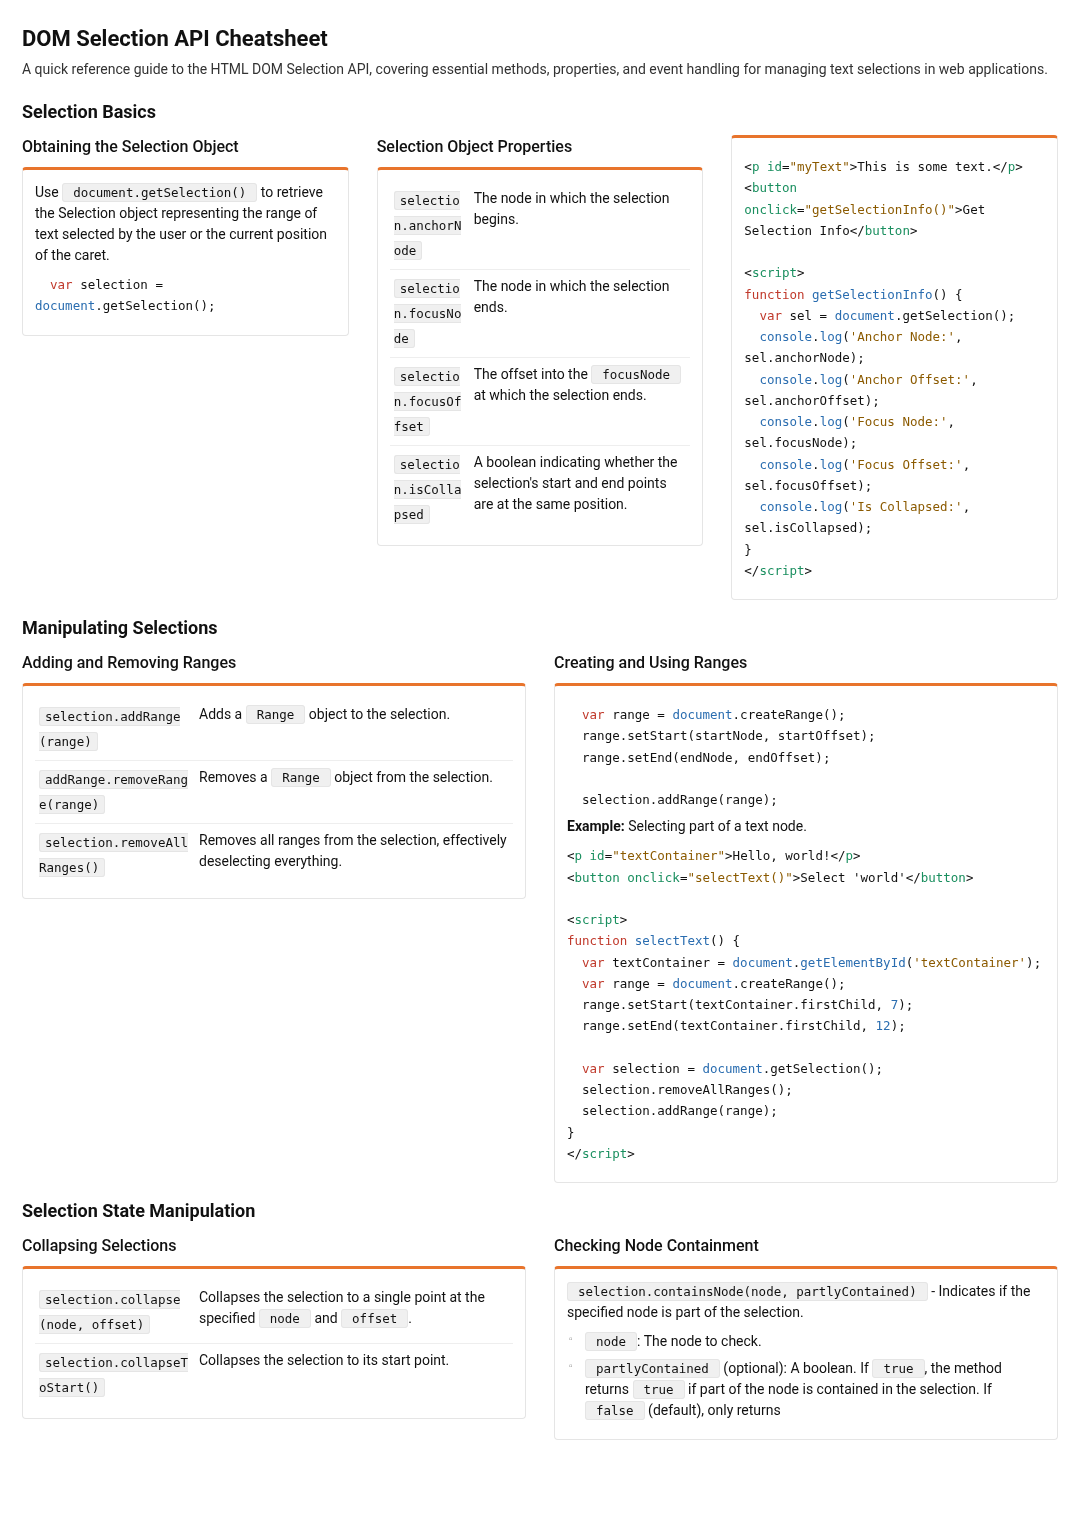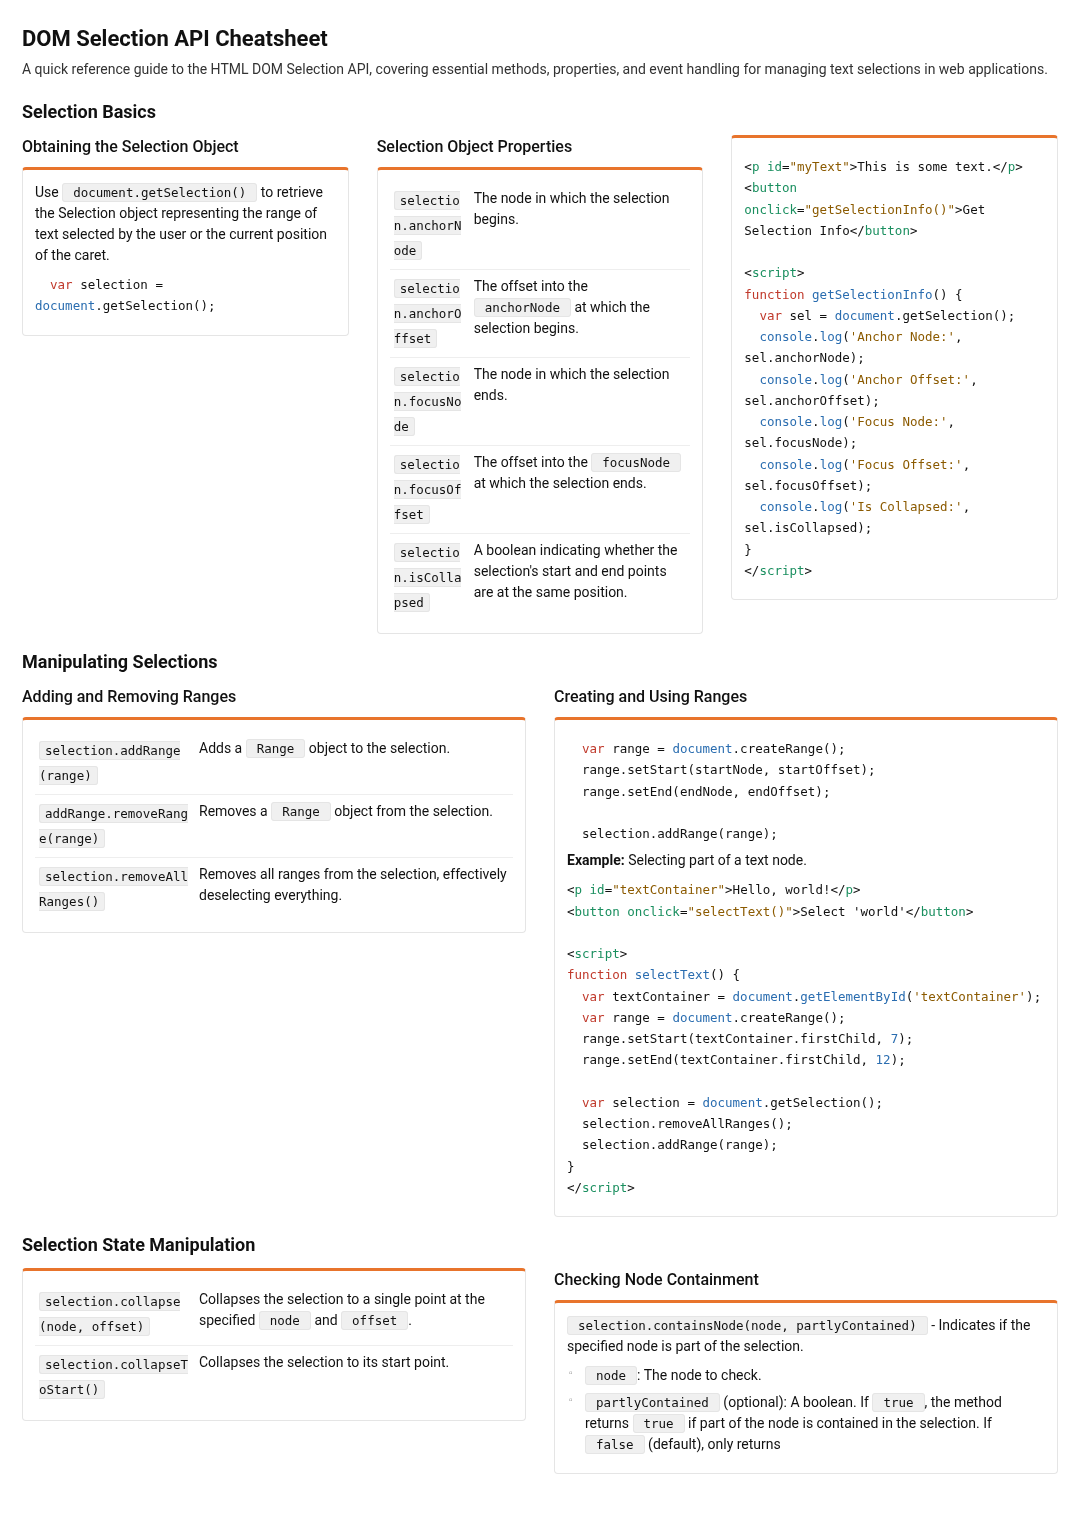--- a/index.html
+++ b/index.html
@@ -56,24 +56,20 @@
     </div>
   </div>
   <div class="col">
     <h3>Selection Object Properties</h3>
     <div class="card">
       <table>
         <tbody>
             <tr>
               <td><span class="cell-code">selection.anchorNode</span></td>
               <td>The node in which the selection begins.</td>
-            </tr>
-        <tr>
-              <td><span class="cell-code">selection.anchorOffset</span></td>
-              <td><span>The offset into the </span><code>anchorNode</code><span> at which the selection begins.</span></td>
             </tr>
         <tr>
               <td><span class="cell-code">selection.focusNode</span></td>
               <td>The node in which the selection ends.</td>
             </tr>
         <tr>
               <td><span class="cell-code">selection.focusOffset</span></td>
               <td><span>The offset into the </span><code>focusNode</code><span> at which the selection ends.</span></td>
             </tr>
         <tr>
@@ -150,20 +146,21 @@
   selection.addRange(range);
 }
 &lt;/<span class="tag">script</span>&gt;</div>
     </div>
   </div>
 </div>
 
 <h2>Selection State Manipulation</h2>
 <div class="row">
   <div class="col">
+    <h3>Collapsing Selections</h3>
     <div class="card">
       <table class="wide">
         <tbody>
             <tr>
               <td><span class="cell-code">selection.collapse(node, offset)</span></td>
               <td><span>Collapses the selection to a single point at the specified </span><code>node</code><span> and </span><code>offset</code><span>.</span></td>
             </tr>
         <tr>
               <td><span class="cell-code">selection.collapseToStart()</span></td>
               <td>Collapses the selection to its start point.</td>

